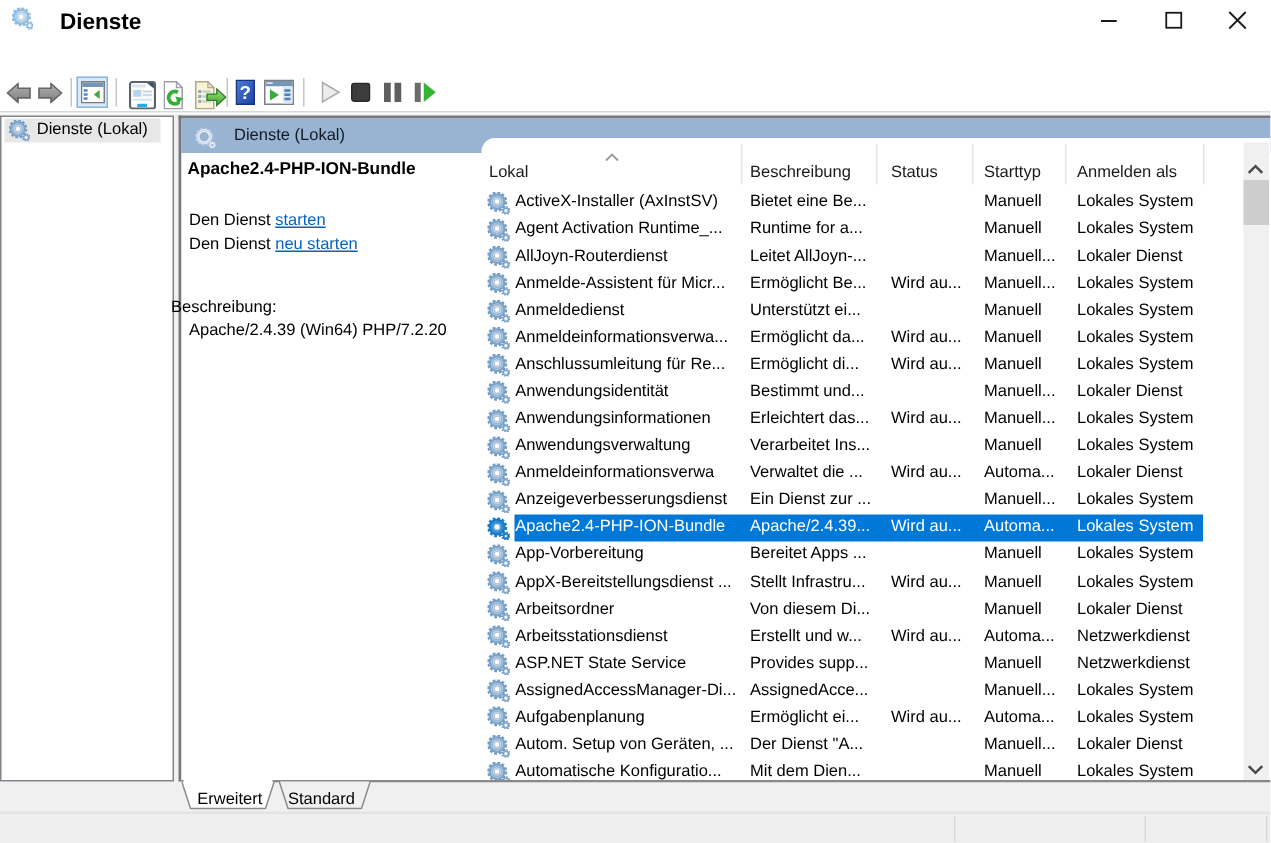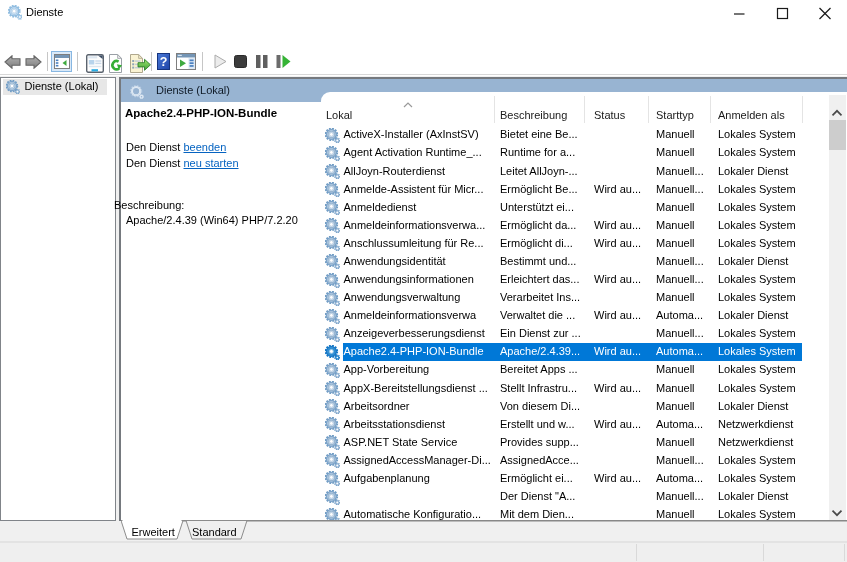--- a/index.html
+++ b/index.html
@@ -1,18 +1,18 @@
 <!DOCTYPE html>
 <html><head><meta charset="utf-8"><title>Dienste</title>
 <style>
 * { margin:0; padding:0; box-sizing:border-box; }
 html,body { width:847px; height:562px; background:#fff; font-family:"Liberation Sans",sans-serif; position:relative; overflow:hidden; }
 .abs { position:absolute; }
 #titlebar { position:absolute; left:0; top:0; width:847px; height:30px; background:#fff; }
-#title { position:absolute; left:26px; top:5.8px; font-size:11px; color:#000; }
+#title { position:absolute; left:40px; top:5.8px; font-size:15px; color:#000;font-weight:bold; }
 #menubar { position:absolute; left:0; top:30px; width:779px; height:18px; background:#fff; border-bottom:1px solid #ececec; font-size:11px; color:#111;margin-top:48px; }
 #menubar span { position:absolute; top:3.2px; }
 #toolbar { position:absolute; left:0; top:48px; width:847px; height:27px; background:#fff; border-bottom:1px solid #d8d8d8; }
 .tsep { position:absolute; top:4px; width:1px; height:19px; background:#c6c6c6; }
 #main { position:absolute; left:0; top:76px; width:847px; height:486px; background:#f0f0f0;text-decoration:underline; }
 #tree { position:absolute; left:0; top:1px; width:116px; height:444px; background:#fff; border:1px solid #808489; }
 #treesel { position:absolute; left:2px; top:1px; width:104px; height:15.5px; background:#e7e7e7; }
 #treelabel { position:absolute; left:23.5px; top:2px; font-size:11px; color:#000; }
 #pane { position:absolute; left:119px; top:1px; width:728px; height:444px; background:#fff; border-left:2px solid #75797e; border-top:2px solid #75797e; }
 #bluehdr { position:absolute; left:0; top:0; width:726px; height:23px; background:#98b4d2; }
@@ -175,21 +175,21 @@
         <circle cx="13.2" cy="13.4" r="2.3" fill="none" stroke="#bdd0e4" stroke-width="1.5" stroke-dasharray="1.0 0.95"></circle>
         <circle cx="13.2" cy="13.4" r="1.6" fill="none" stroke="#dfe9f3" stroke-width="1.4"></circle>
       </svg>
 <span id="hdrlabel">Dienste (Lokal)</span>
 <div id="list"></div>
 <div id="desc"></div>
 </div>
 </div>
 <div id="listwrap">
 <span class="dt" style="left:125px;top:106.5px;font-weight:bold;font-size:11.5px">Apache2.4-PHP-ION-Bundle</span>
-<span class="dt" style="left:126px;top:140.9px">Den Dienst <a class="lnk">beenden</a></span>
+<span class="dt" style="left:126px;top:140.9px">Den Dienst <a class="lnk">starten</a></span>
 <span class="dt" style="left:126px;top:156.7px">Den Dienst <a class="lnk">neu starten</a></span>
 <span class="dt" style="left:114px;top:199.3px">Beschreibung:</span>
 <span class="dt" style="left:126px;top:213.9px">Apache/2.4.39 (Win64) PHP/7.2.20</span>
 <span class="hcell" style="left:326px">Lokal</span>
 <svg class="abs" style="left:403px;top:102px" width="10" height="6" viewBox="0 0 10 6">
       <path d="M1,5 L5,1 L9,5" fill="none" stroke="#9a9a9a" stroke-width="1.2"></path>
     </svg>
 <span class="hcell" style="left:500px">Beschreibung</span>
 <span class="hcell" style="left:594px">Status</span>
 <span class="hcell" style="left:656px">Starttyp</span>
@@ -523,20 +523,21 @@
 <div class="row" style="top:487.0px">
       <svg style="position:absolute;left:3.5px;top:2.5px" width="15" height="15" viewBox="0 0 16 16">
         <circle cx="6.8" cy="6.8" r="6.1" fill="none" stroke="#6f9cc4" stroke-width="2.2" stroke-dasharray="1.9 1.29"></circle>
         <circle cx="6.8" cy="6.8" r="5.2" fill="#cde0f1" stroke="#7ca3c9" stroke-width="1.6"></circle>
         <circle cx="6.8" cy="6.8" r="3.5" fill="none" stroke="#98b5d0" stroke-width="1.2"></circle>
         <circle cx="6.8" cy="6.8" r="2.0" fill="#fff" stroke="#adc3d8" stroke-width="0.8"></circle>
         <circle cx="13.1" cy="13.3" r="2.5" fill="none" stroke="#6f9cc4" stroke-width="1.6" stroke-dasharray="1.0 0.96"></circle>
         <circle cx="13.1" cy="13.3" r="1.9" fill="#c2d8ec" stroke="#7ca3c9" stroke-width="0.9"></circle>
         <circle cx="13.1" cy="13.3" r="0.8" fill="#fff"></circle>
       </svg>
+      <span class="c1">Autom. Setup von Geräten, ...</span>
       <span class="c2">Der Dienst "A...</span>
       <span class="c3"></span>
       <span class="c4">Manuell...</span>
       <span class="c5">Lokaler Dienst</span>
     </div>
 <div class="row" style="top:505.0px">
       <svg style="position:absolute;left:3.5px;top:2.5px" width="15" height="15" viewBox="0 0 16 16">
         <circle cx="6.8" cy="6.8" r="6.1" fill="none" stroke="#6f9cc4" stroke-width="2.2" stroke-dasharray="1.9 1.29"></circle>
         <circle cx="6.8" cy="6.8" r="5.2" fill="#cde0f1" stroke="#7ca3c9" stroke-width="1.6"></circle>
         <circle cx="6.8" cy="6.8" r="3.5" fill="none" stroke="#98b5d0" stroke-width="1.2"></circle>

